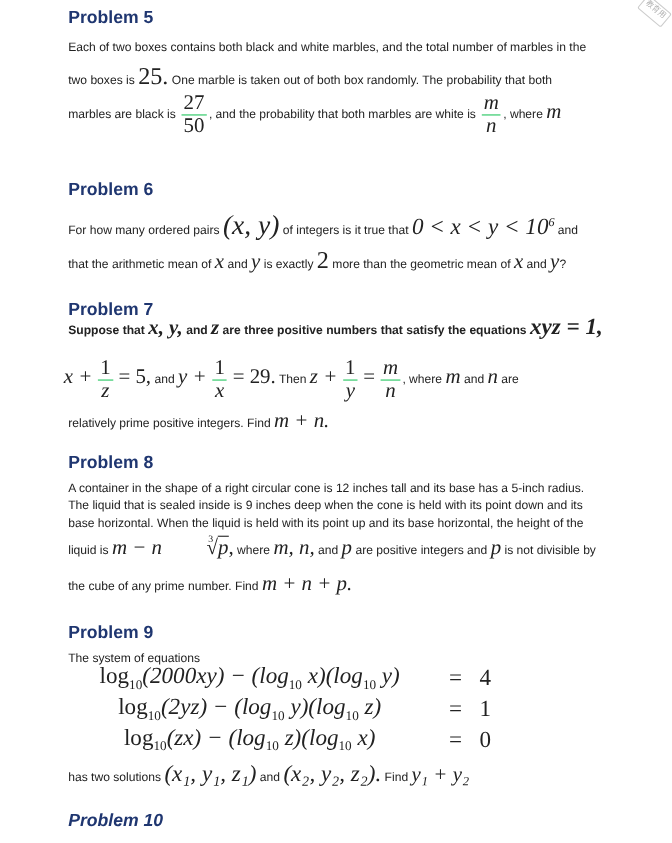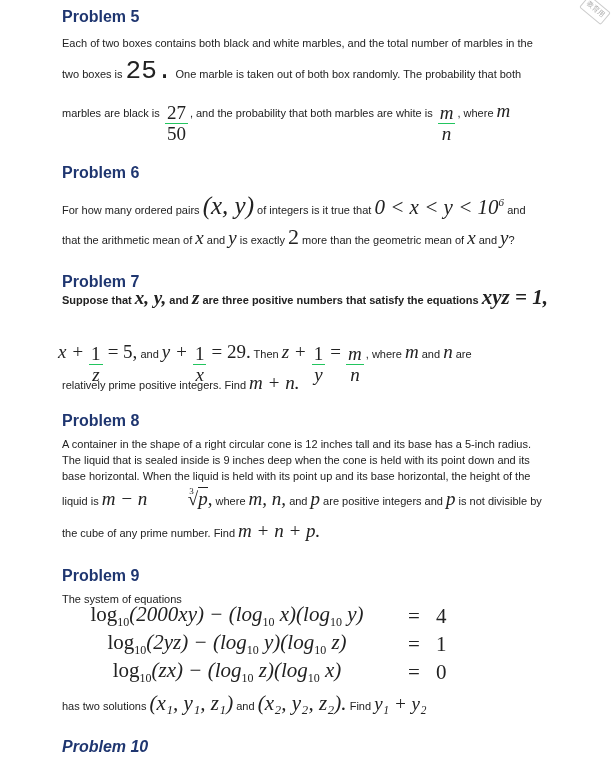--- a/index.html
+++ b/index.html
@@ -11,21 +11,21 @@
   .section { position: absolute; left: 0; width: 500px; }
   h2 {
     margin: 0; font-family: "Liberation Sans", sans-serif; font-weight: bold;
     font-size: 16px; color: #1f3670; letter-spacing: 0;
   }
   .txt { font-size: 11px; color: #222; white-space: nowrap; }
   .m { font-family: "Liberation Serif", serif; font-size: 19px; color: #222; }
   .mi { font-family: "Liberation Serif", serif; font-style: italic; font-size: 19px; color: #222; }
   .line { position: absolute; left: 0; white-space: nowrap; }
   .frac { display: inline-block; vertical-align: middle; text-align: center; margin: 0 2px; }
-  .frac .num { display: block; padding: 0 2px; font-family: "Liberation Serif", serif; font-size: 19px; line-height: 20px; margin-top: 19px; }
+  .frac .num { display: block; padding: 0 2px; font-family: "Liberation Serif", serif; font-size: 19px; line-height: 20px; }
   .frac .den { display: block; border-top: 1px solid #22c55e; padding: 0 2px; font-family: "Liberation Serif", serif; font-size: 19px; line-height: 20px; }
   .frac .it { font-style: italic; }
   sub { font-size: 12px; }
   sup { font-size: 11px; }
   .watermark {
     position: absolute; right: 2px; top: 2px; width: 26px; height: 14px;
     transform: rotate(40deg); font-size: 7px; color: #aaa; border: 1px solid #ccc;
     border-radius: 2px; text-align: center; line-height: 12px;
   }
   .eqtable { position: absolute; left: 0; border-collapse: collapse; }
@@ -41,21 +41,21 @@
 
 <div class="page">
 
   <div class="section" style="top:8px;">
     <h2>Problem 5</h2>
     <div class="line txt" style="top:29px;">
       <span>Each of two boxes contains both black and white marbles, and the total number of marbles in the</span>
     </div>
     <div class="line txt" style="top:48px;">
       <span>two boxes is</span>
-      <span class="m" style="font-size:26px;font-family:Liberation Mono, monospace;">25.</span>
+      <span class="m" style="font-size:22px;">25.</span>
       <span>One marble is taken out of both box randomly. The probability that both</span>
     </div>
     <div class="line txt" style="top:76px;">
       <span>marbles are black is</span>
       <span class="frac">
         <span class="num">27</span>
         <span class="den">50</span>
       </span><span>, and the probability that both marbles are white is</span>
       <span class="frac">
         <span class="num it">m</span>

